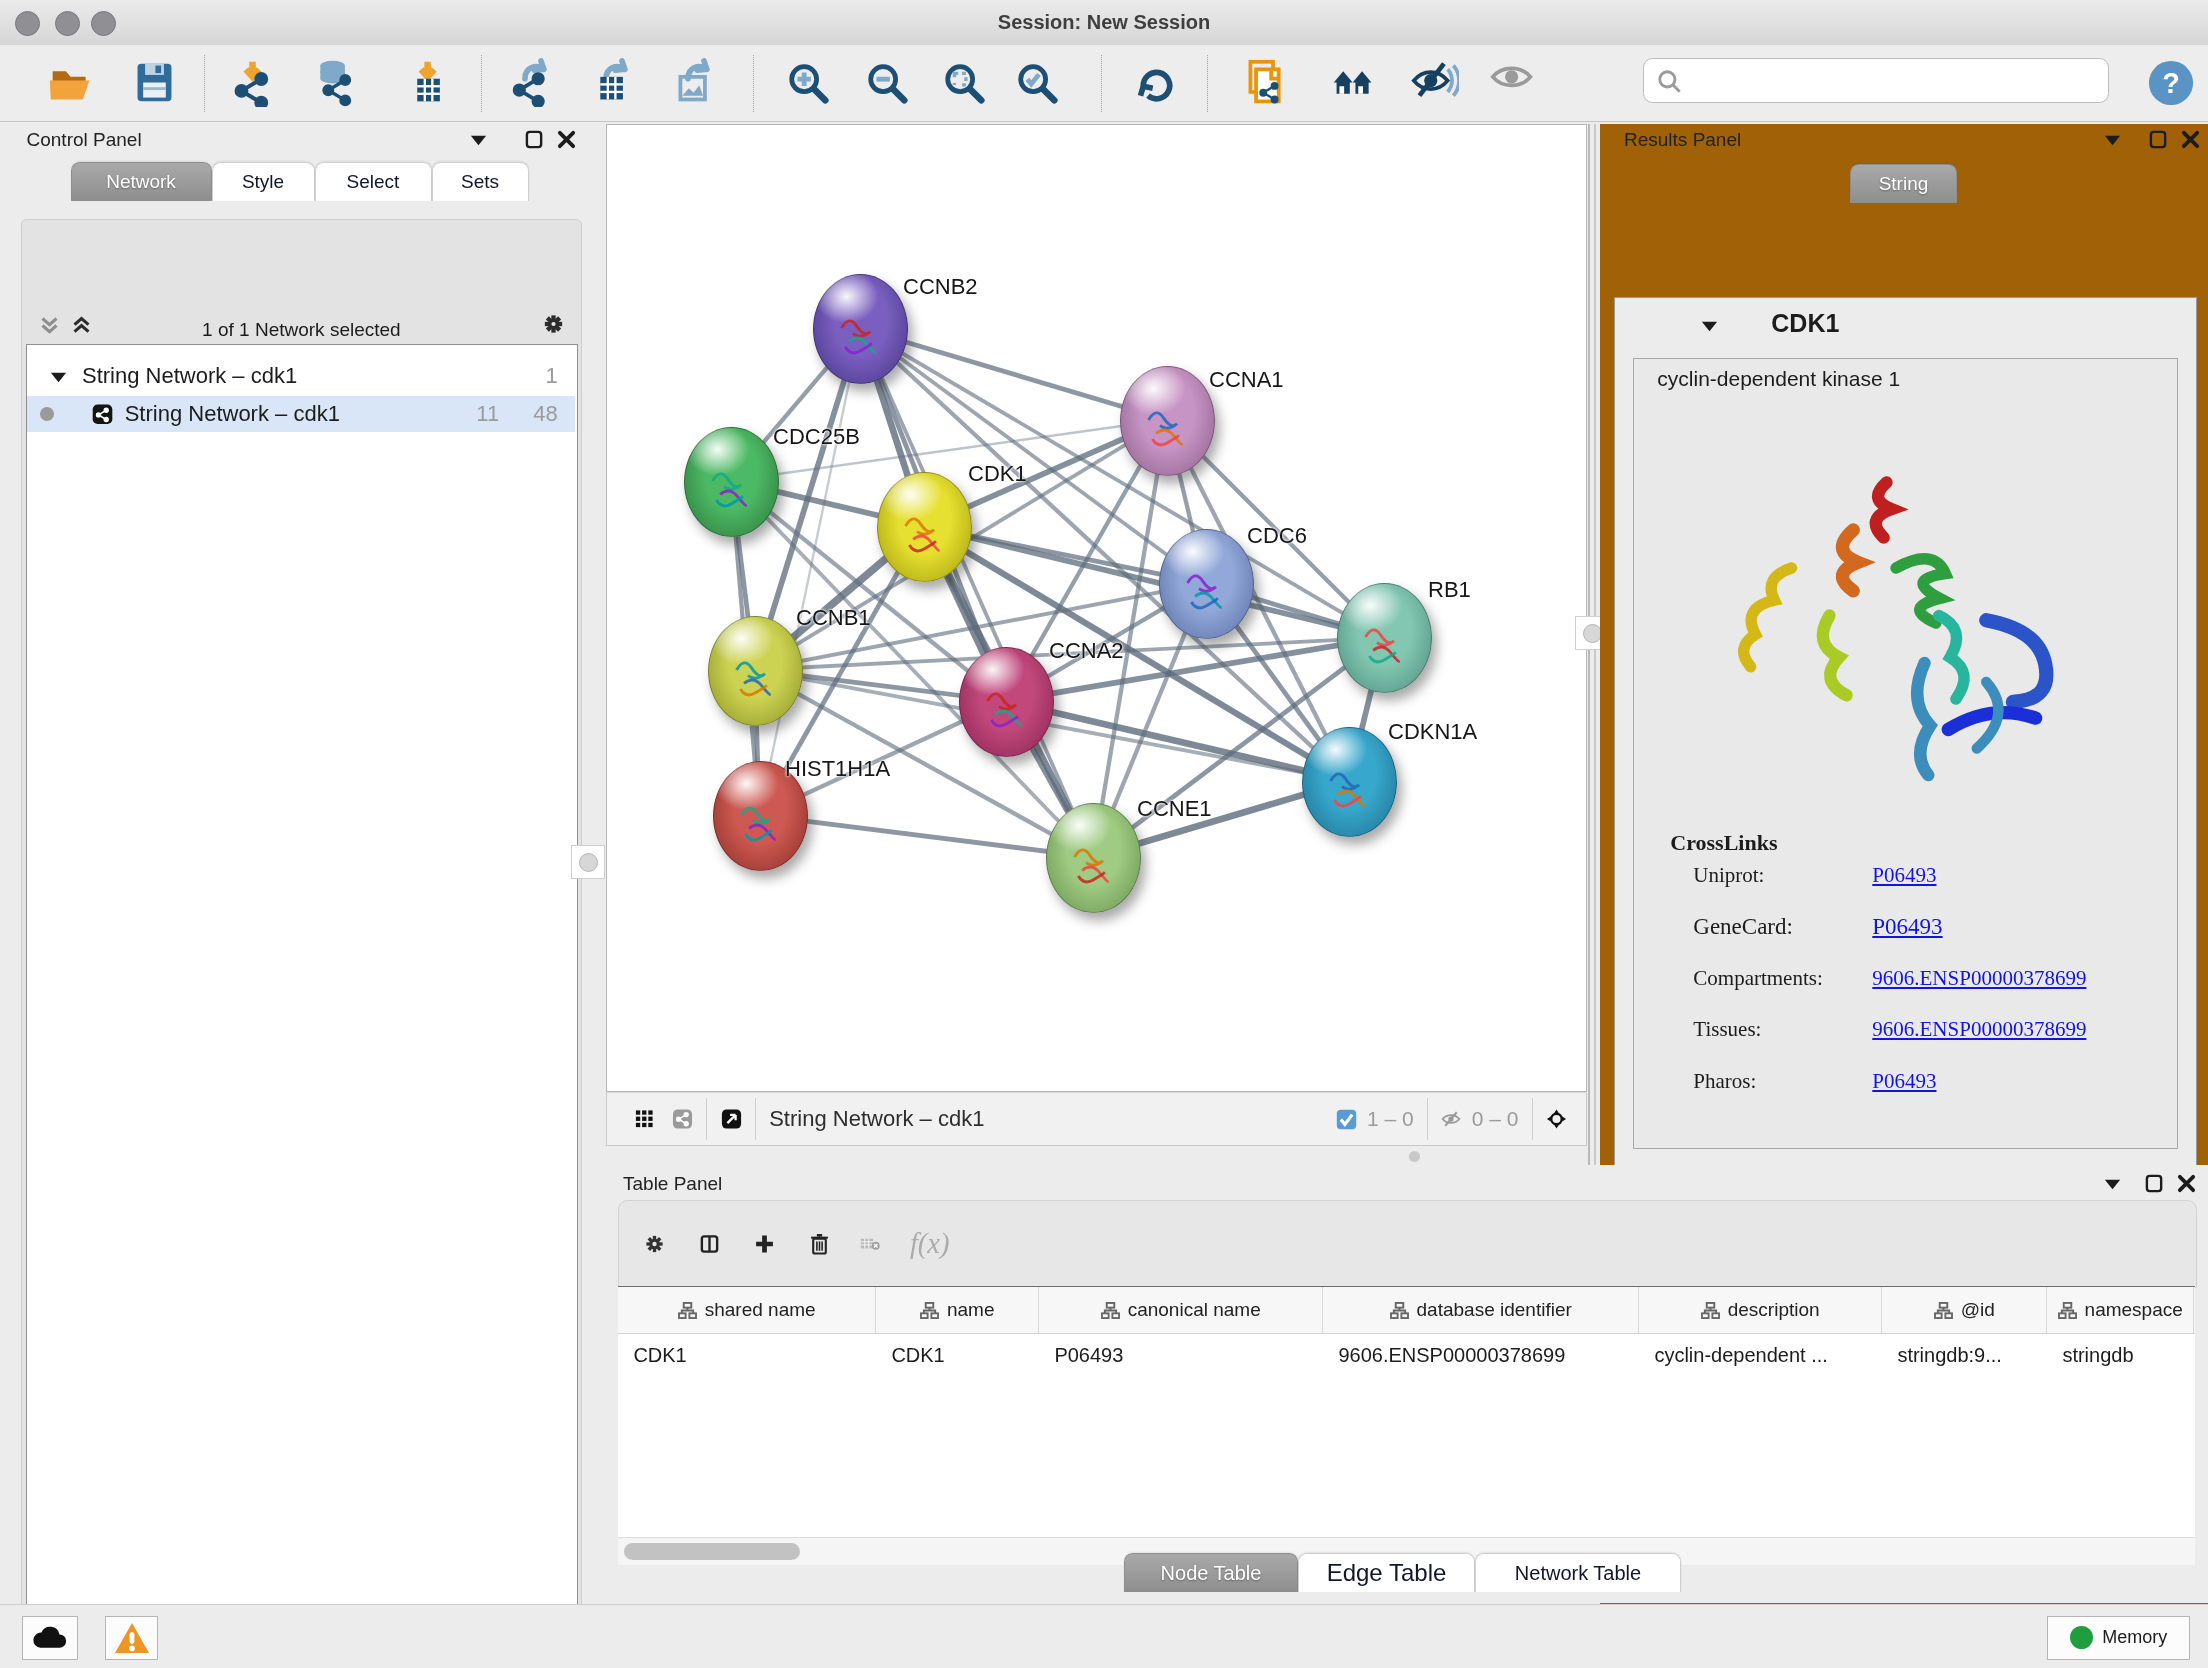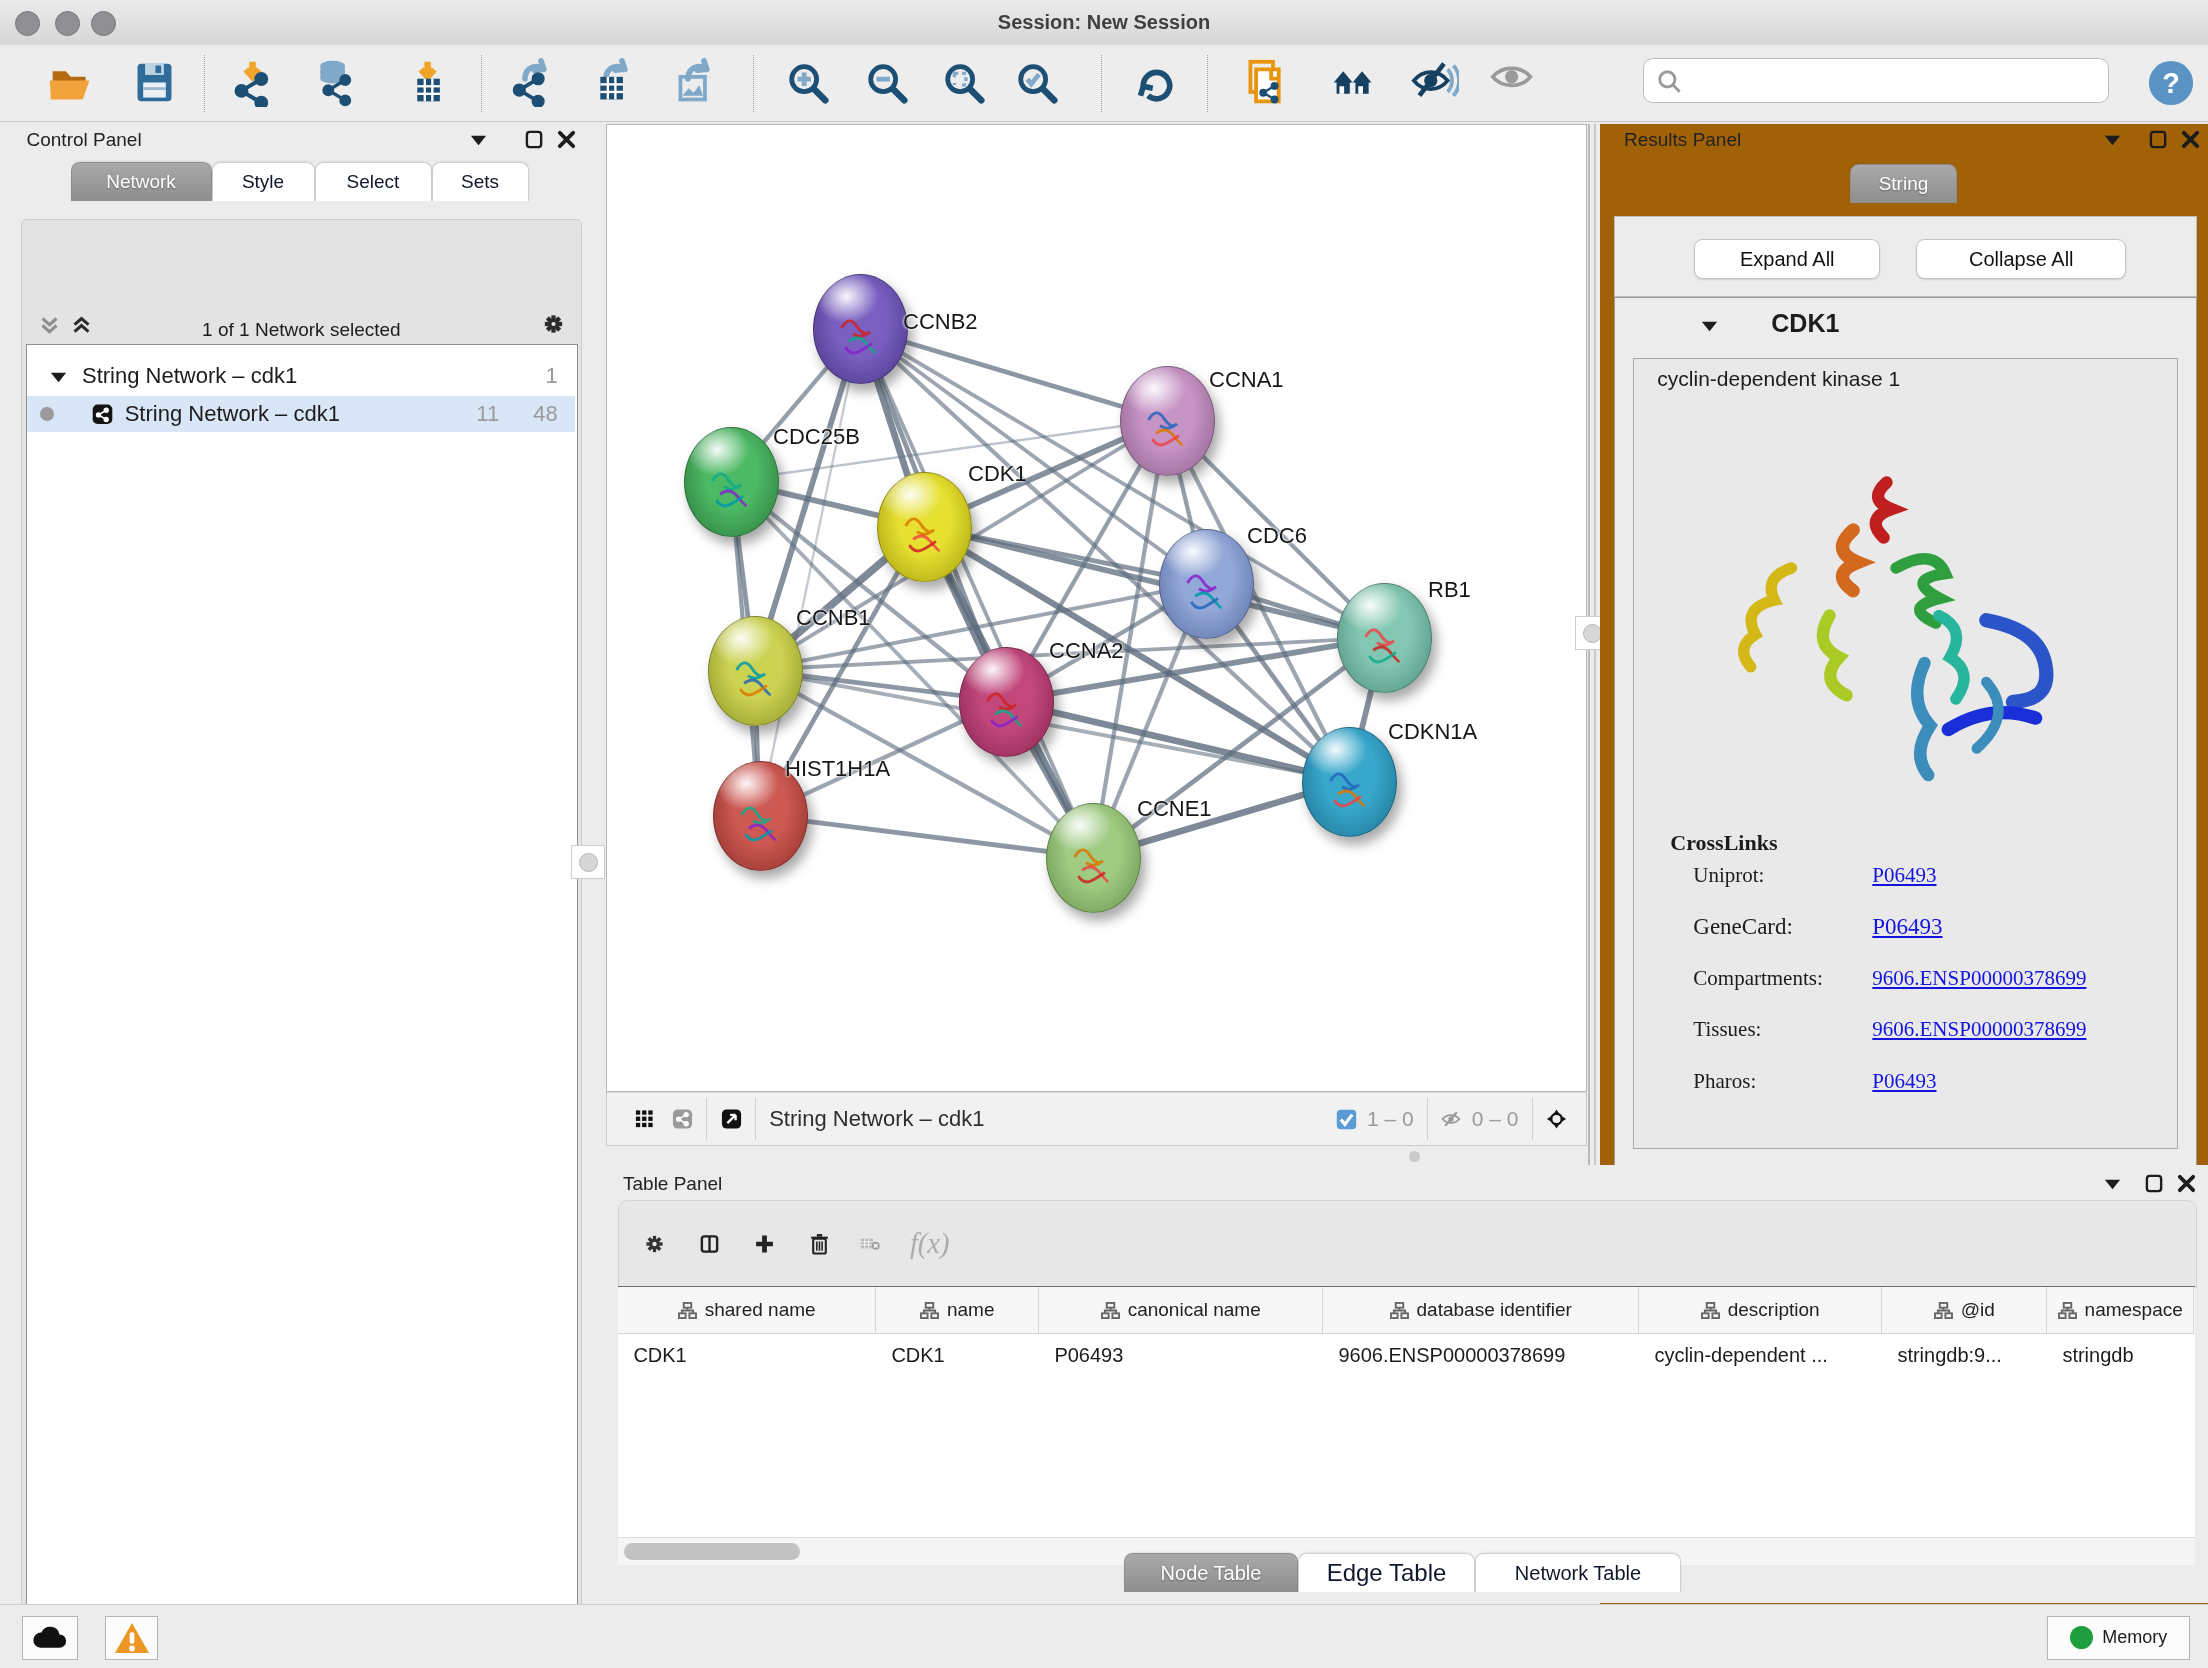--- a/index.html
+++ b/index.html
@@ -497,21 +497,21 @@
       </div>
       <div class="node" style="left: 439px; top: 678px; background: radial-gradient(62% 45% at 35% 20%, rgba(255, 255, 255, 0.95), rgba(255, 255, 255, 0) 55%), radial-gradient(at 50% 42%, rgb(159, 203, 130) 40%, rgb(106, 148, 79) 96%);">
         <svg width="93" height="108" viewBox="0 0 98 114" xmlns="http://www.w3.org/2000/svg">
           <g fill="none" stroke-width="3" stroke-opacity=".85" transform="translate(49,62)">
     <path d="M-20,-6 q8,-14 16,-2 t14,6 q-10,8 -18,2" stroke="#d70"></path>
     <path d="M-12,8 q10,-8 18,2 t10,10" stroke="#e44"></path>
     <path d="M-16,14 q6,10 16,4 t12,-8" stroke="#c22"></path>
           </g>
         </svg>
       </div>
-      <div class="nodelabel" style="left: 296px; top: 149px; margin-top: 35px;">CCNB2</div>
+      <div class="nodelabel" style="left: 296px; top: 149px;">CCNB2</div>
       <div class="nodelabel" style="left: 602px; top: 242px;">CCNA1</div>
       <div class="nodelabel" style="left: 166px; top: 299px;">CDC25B</div>
       <div class="nodelabel" style="left: 361px; top: 336px;">CDK1</div>
       <div class="nodelabel" style="left: 640px; top: 398px;">CDC6</div>
       <div class="nodelabel" style="left: 821px; top: 452px;">RB1</div>
       <div class="nodelabel" style="left: 189px; top: 480px;">CCNB1</div>
       <div class="nodelabel" style="left: 442px; top: 513px;">CCNA2</div>
       <div class="nodelabel" style="left: 781px; top: 594px;">CDKN1A</div>
       <div class="nodelabel" style="left: 178px; top: 631px;">HIST1H1A</div>
       <div class="nodelabel" style="left: 530px; top: 671px;">CCNE1</div>
@@ -596,24 +596,20 @@
         <svg width="19" height="19" viewBox="0 0 20 20" xmlns="http://www.w3.org/2000/svg">
           <rect x="2" y="2" width="15" height="16" rx="3" fill="none" stroke="#1c1c1c" stroke-width="2.5"></rect>
         </svg>
       </span>
     <span class="pan-ico abs" style="left:580px;top:4.8px">
         <svg width="19" height="19" viewBox="0 0 20 20" xmlns="http://www.w3.org/2000/svg">
           <path d="M3,3 L17,17 M17,3 L3,17" stroke="#1c1c1c" stroke-width="4" stroke-linecap="round"></path>
         </svg>
       </span>
     <div class="tab active abs" style="left:250px;top:40px;width:105px">String</div>
-    <div id="rp-box1" class="abs">
-      <div class="rp-btn" style="left:79px;width:184px">Expand All</div>
-      <div class="rp-btn" style="left:301px;width:208px">Collapse All</div>
-    </div>
     <div id="rp-box2" class="abs">
       <span class="pan-ico abs" style="left:84px;top:17px">
           <svg width="21" height="21" viewBox="0 0 22 22" xmlns="http://www.w3.org/2000/svg">
             <path d="M3,7 h16 l-8,10 Z" fill="#1c1c1c"></path>
           </svg>
         </span>
       <span class="abs" style="left:156px;top:11.4px;font-size:25px;font-weight:bold">CDK1</span>
       <div id="rp-entrybox" class="abs">
         <span class="abs" style="left:23px;top:7.6px;font-size:21px">cyclin-dependent kinase 1</span>
         <span class="abs" style="left:67px;top:95px">

